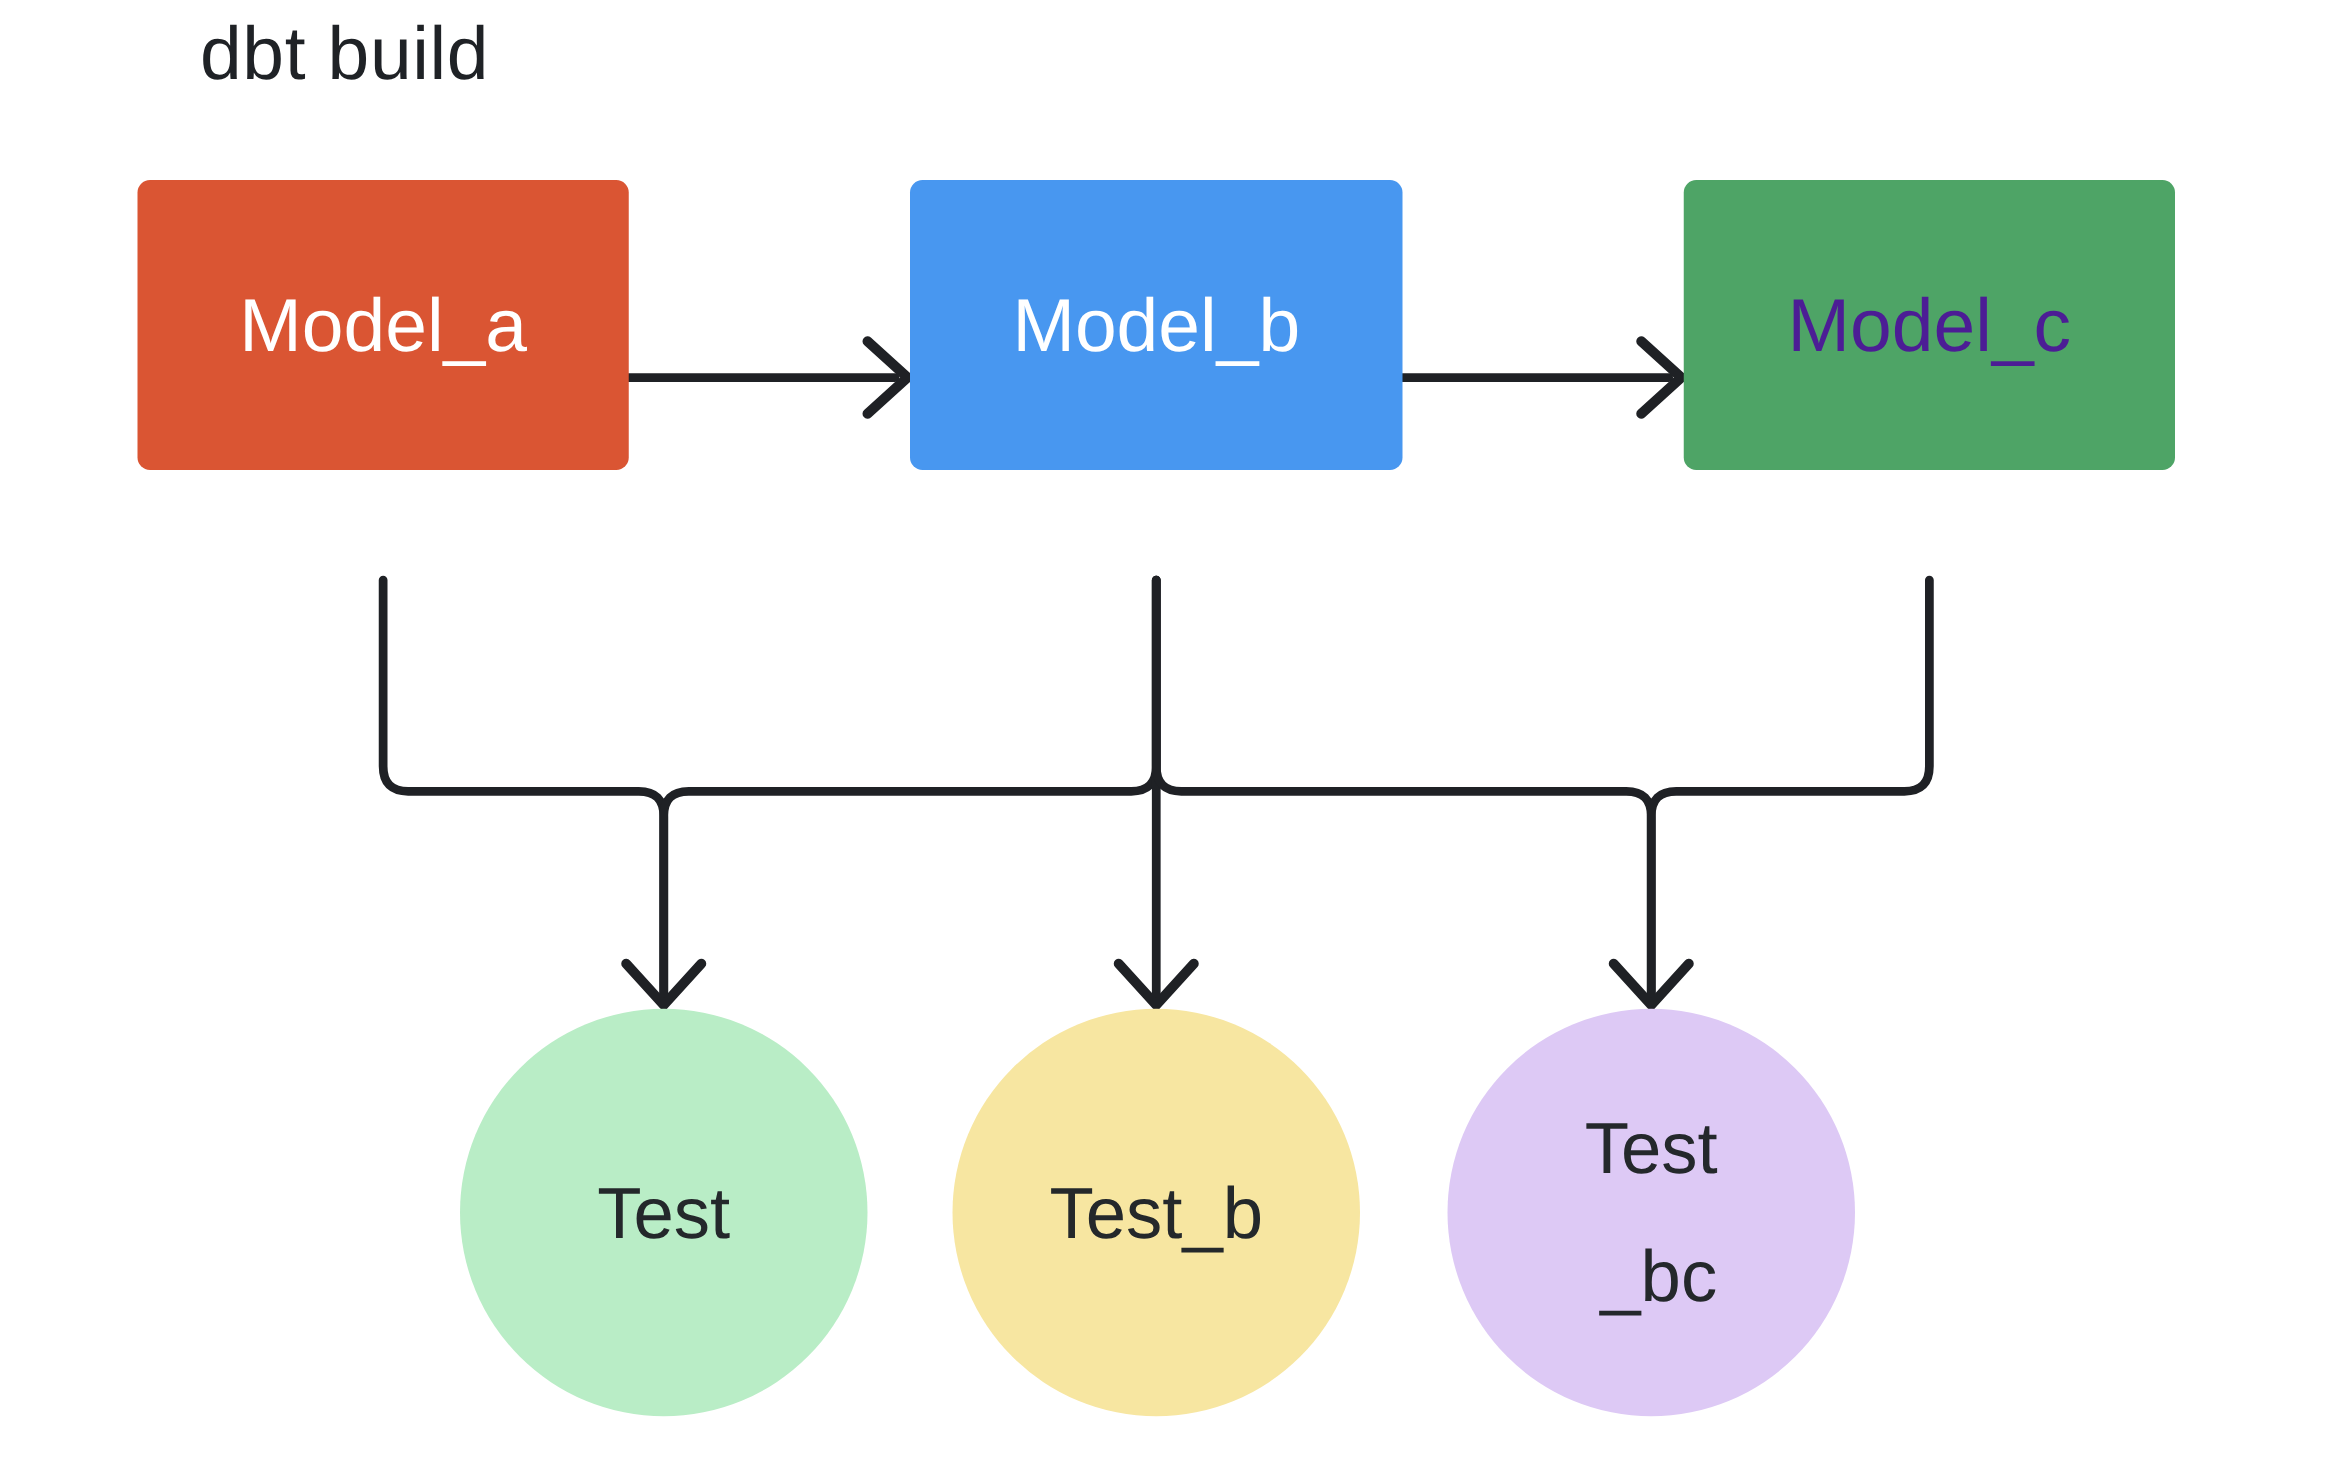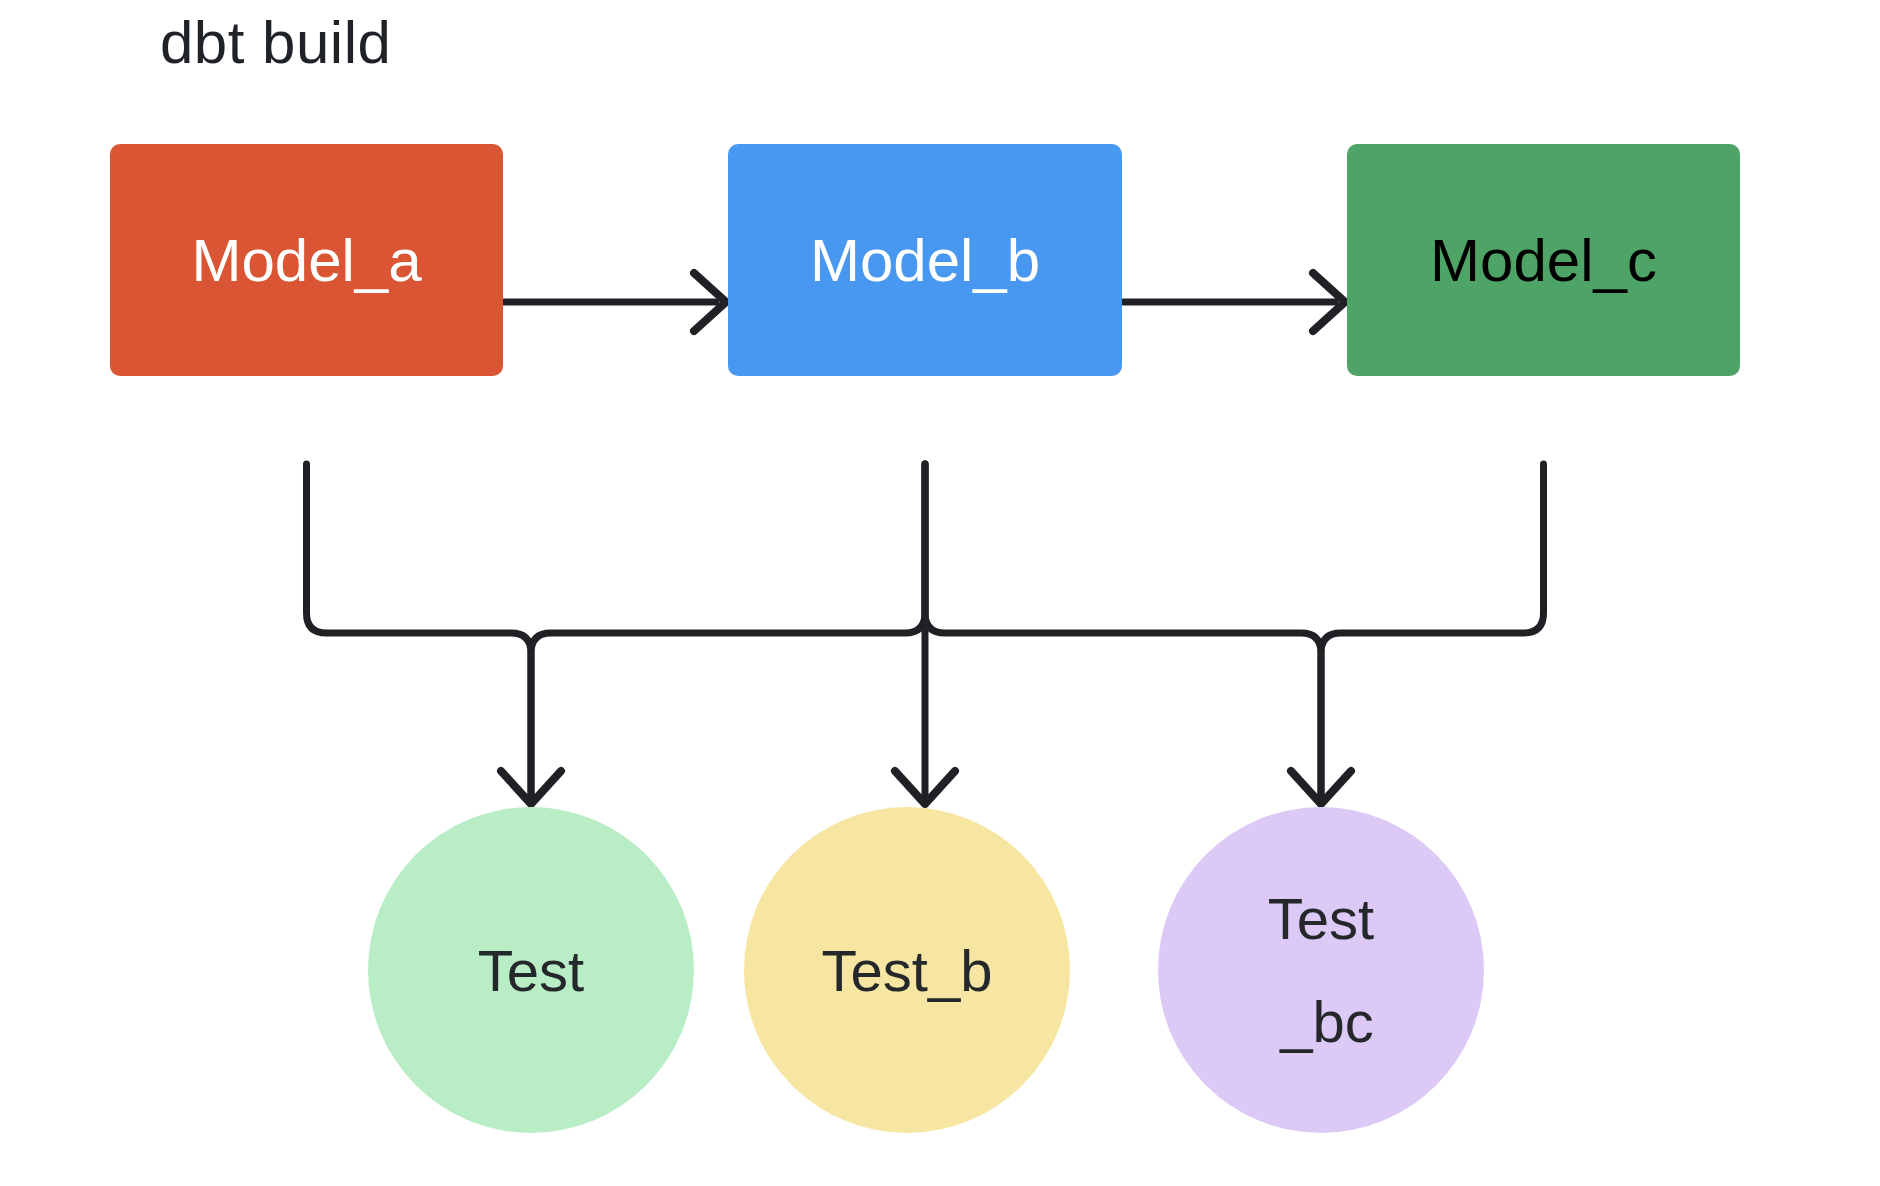--- a/index.html
+++ b/index.html
@@ -43,21 +43,21 @@
     top: 807px;
     width: 326px;
     height: 326px;
     border-radius: 50%;
     font-size: 58px;
     font-weight: 400;
     flex-direction: column;
     line-height: 103px;
   }
   #test-ab { left: 368px; }
-  #test-b  { left: 744px; }
+  #test-b  { left: 762px; }
   #test-bc { left: 1158px; }
   .edges-layer {
     position: absolute;
     left: 0;
     top: 0;
     pointer-events: none;
   }
 </style>
 </head>
 <body>
@@ -91,21 +91,21 @@
 
   <div class="diagram-title" style="color: rgb(31, 34, 38);">dbt build</div>
 
   <div class="node model-node" id="model-a" style="background-color: rgb(218, 85, 51);">
     <span style="color: rgb(255, 255, 255);">Model_a</span>
   </div>
   <div class="node model-node" id="model-b" style="background-color: rgb(72, 151, 240); align-items: center;">
     <span style="color: rgb(255, 255, 255);">Model_b</span>
   </div>
   <div class="node model-node" id="model-c" style="background-color: rgb(78, 164, 102);">
-    <span style="color: #000000;">Model_c</span>
+    <span style="color: #4c1d95;">Model_c</span>
   </div>
 
   <div class="node test-node" id="test-ab" style="background-color: rgb(185, 237, 198);">
     <span style="color: rgb(36, 40, 43);">Test</span>
   </div>
   <div class="node test-node" id="test-b" style="background-color: rgb(247, 230, 161);">
     <span style="color: rgb(36, 40, 43);">Test_b</span>
   </div>
   <div class="node test-node" id="test-bc" style="background-color: rgb(221, 201, 245);">
     <span style="color: rgb(36, 40, 43);">Test</span>

